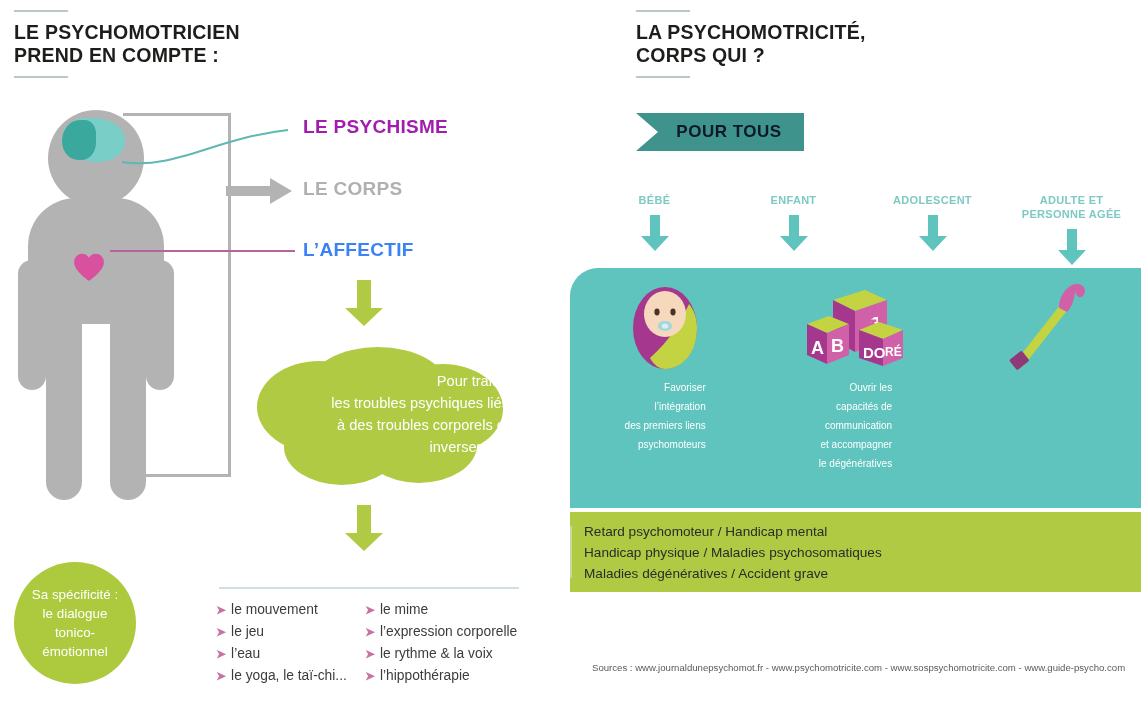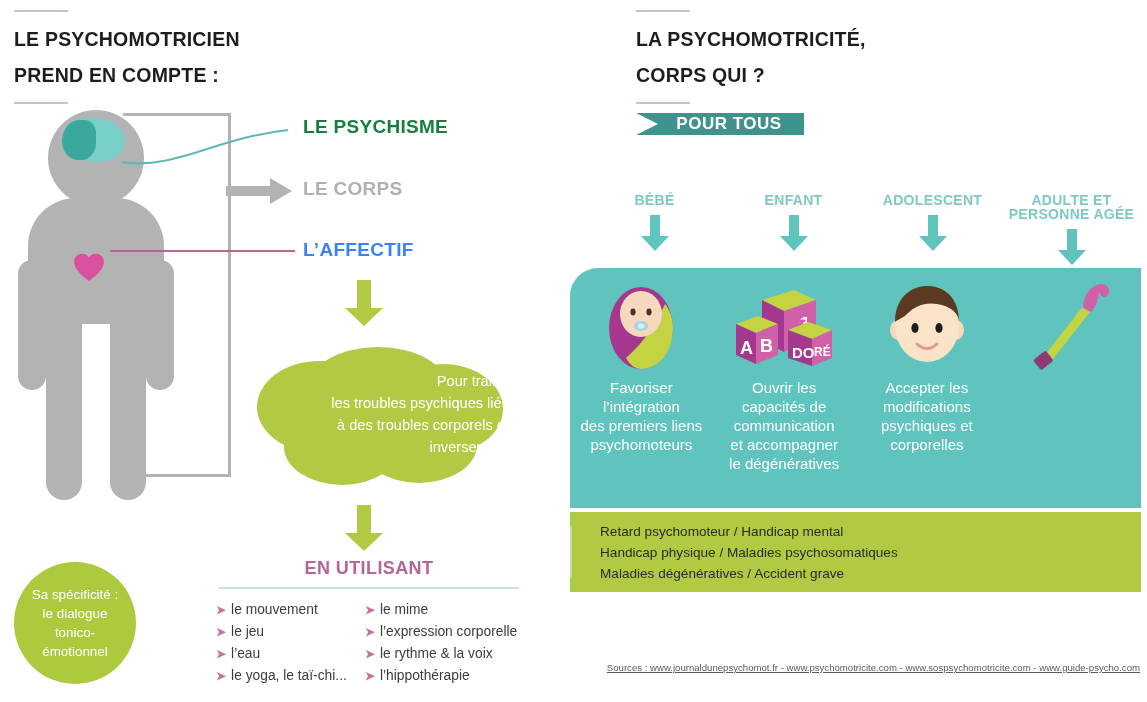--- a/index.html
+++ b/index.html
@@ -12,21 +12,21 @@
     color:#333;
   }
   .panel{position:absolute;top:0;height:702px;}
   #left-panel{left:0;width:573px;}
   #right-panel{left:573px;width:574px;}
 
   
   .heading-block{position:absolute;}
   .rule{width:54px;height:2px;background:#b9c9ca;}
   .heading-text{
-    font-weight:bold;font-size:19.5px;line-height:36px;
+    font-weight:bold;font-size:19.5px;line-height:23px;
     letter-spacing:.2px;color:#1d1d1b;margin:9px 0 9px 0;
     white-space:pre-line;
   }
 
   
   #figure-wrap{position:absolute;left:18px;top:110px;width:200px;height:390px;}
   .body-shape{position:absolute;background:#b3b3b3;}
   #fig-head{left:30px;top:0;width:96px;height:96px;border-radius:50%;}
   #fig-torso{left:10px;top:88px;width:136px;height:126px;border-radius:48px 48px 24px 24px;}
   #fig-arm-l{left:0px;top:150px;width:28px;height:130px;border-radius:14px;}
@@ -41,21 +41,21 @@
 
   
   #bracket{position:absolute;left:123px;top:113px;width:105px;height:358px;
     border-top:3px solid #b3b3b3;border-right:3px solid #b3b3b3;border-bottom:3px solid #b3b3b3;}
   #psy-curve{position:absolute;left:120px;top:118px;width:170px;height:50px;}
   #aff-line{position:absolute;left:110px;top:250px;width:185px;height:2px;background:#b7649a;}
   #corps-arrow{position:absolute;left:226px;top:178px;width:66px;height:26px;}
 
   
   .big-label{position:absolute;font-weight:bold;font-size:19px;letter-spacing:.3px;}
-  #lbl-psychisme{left:303px;top:116px;color:#15803d;}
+  #lbl-psychisme{left:303px;top:116px;color:#a21caf;}
   #lbl-corps{left:303px;top:178px;color:#b0b0b0;}
   #lbl-affectif{left:303px;top:239px;color:#3b82f6;}
 
   
   .green-arrow{position:absolute;}
   #ga1{left:345px;top:280px;}
   #ga2{left:345px;top:505px;}
 
   
   #cloud{position:absolute;left:247px;top:345px;width:262px;height:150px;}
@@ -72,57 +72,57 @@
   .util-item{display:flex;align-items:flex-start;font-size:13.8px;line-height:20px;color:#3c3c3b;}
   .util-bullet{color:#c7739f;font-weight:bold;font-size:12px;margin-right:5px;line-height:20px;}
 
   
   #spec-circle{position:absolute;left:14px;top:562px;width:122px;height:122px;
     border-radius:50%;background:#adca3e;display:flex;align-items:center;
     justify-content:center;text-align:center;color:#fff;font-size:13.4px;
     line-height:19px;white-space:pre-line;}
 
   
-  #pour-tous{position:absolute;left:636px;top:113px;width:168px;height:22px;
+  #pour-tous{position:absolute;left:636px;top:113px;width:168px;height:38px;
     background:#3e938d;display:flex;align-items:center;justify-content:center;
-    color:#ffffff;font-weight:bold;font-size:17px;letter-spacing:.5px;
+    color:#0f172a;font-weight:bold;font-size:17px;letter-spacing:.5px;
     clip-path:polygon(0 0, 100% 0, 100% 100%, 0 100%, 22px 50%);
     padding-left:18px;box-sizing:border-box;}
 
   
   #age-row{position:absolute;left:585px;top:193px;width:556px;
     display:flex;}
   .age-col{flex:1;display:flex;flex-direction:column;align-items:center;}
-  .age-label{color:#7ec9c4;font-weight:bold;font-size:14px;letter-spacing:.3px;
+  .age-label{color:#7ec9c4;font-weight:bold;font-size:11px;letter-spacing:.3px;
     text-align:center;line-height:14px;white-space:pre-line;}
   .age-arrow{margin-top:8px;}
 
   
   #teal-panel{position:absolute;left:570px;top:268px;width:571px;height:240px;
     background:#5fc4bd;border-radius:28px 0 0 0;}
   #teal-cols{position:absolute;left:570px;top:278px;width:571px;display:flex;}
   .teal-col{flex:1;display:flex;flex-direction:column;align-items:center;padding:0 6px;
     box-sizing:border-box;}
   .teal-icon{height:94px;display:flex;align-items:center;justify-content:center;}
-  .teal-text{color:#ffffff;font-size:15px;line-height:19px;text-align:center;
+  .teal-text{color:#ffffff;font-size:10px;line-height:19px;text-align:right;
     margin-top:6px;white-space:pre-line;}
 
   
   #green-band{position:absolute;left:570px;top:512px;width:571px;height:80px;
     background:#b0cb43;display:flex;align-items:center;}
   #gb-title{width:212px;text-align:right;padding-right:16px;color:#ffffff;
     font-weight:bold;font-size:21px;line-height:26px;white-space:pre-line;
     box-sizing:border-box;}
   #gb-divider{width:2px;height:52px;background:#c6daa0;}
-  #gb-list{padding-left:28px;color:#2b2b2a;font-size:13.6px;line-height:21px;
+  #gb-list{padding-left:12px;color:#2b2b2a;font-size:13.6px;line-height:21px;
     white-space:pre-line;}
 
   
   #sources{position:absolute;left:592px;top:662px;width:548px;
-    font-size:9.6px;color:#5a5a59;letter-spacing:0;text-align:right;text-decoration:underline;}
+    font-size:9.6px;color:#5a5a59;letter-spacing:0;text-align:left;}
 </style>
 </head>
 <body>
 
 <div class="panel" id="left-panel">
 
   <div class="heading-block" style="left:14px;top:10px;">
     <div class="rule"></div>
     <div class="heading-text">LE PSYCHOMOTRICIEN
 PREND EN COMPTE :</div>
@@ -187,21 +187,20 @@
 les troubles psychiques liés
 à des troubles corporels et
 inversement</div>
 
   <div class="green-arrow" id="ga2">
     <svg width="38" height="46" viewBox="0 0 38 46">
       <path d="M12 0 H26 V28 H38 L19 46 L0 28 H12 Z" fill="#b0cb43"></path>
     </svg>
   </div>
 
-  <div id="en-utilisant">EN UTILISANT</div>
   <div id="eu-rule"></div>
 
   <div id="util-lists">
     <div class="util-col">
       <div class="util-item">
         <span class="util-bullet">➤</span>
         <span>le mouvement</span>
       </div>
       <div class="util-item">
         <span class="util-bullet">➤</span>
@@ -340,37 +339,20 @@
         </g>
       </svg>
     </div>
     <div class="teal-text">Ouvrir les
 capacités de
 communication
 et accompagner
 le dégénératives</div>
   </div>
 
-  <div class="teal-col">
-    <div class="teal-icon">
-      <svg width="92" height="90" viewBox="0 0 92 90">
-        <ellipse cx="17" cy="50" rx="8" ry="10" fill="#f6d9bd"></ellipse>
-        <ellipse cx="75" cy="50" rx="8" ry="10" fill="#f6d9bd"></ellipse>
-        <ellipse cx="46" cy="46" rx="32" ry="36" fill="#fbe3c8"></ellipse>
-        <path d="M14 42 C14 16 32 6 46 6 C62 6 78 16 78 42 C78 34 70 26 56 24 C44 22 34 26 26 34 C22 38 16 40 14 42 Z" fill="#5c3a21"></path>
-        <ellipse cx="34" cy="48" rx="3.6" ry="5" fill="#1d1d1b"></ellipse>
-        <ellipse cx="58" cy="48" rx="3.6" ry="5" fill="#1d1d1b"></ellipse>
-        <path d="M36 64 Q46 73 56 64" stroke="#e09a8a" stroke-width="3" fill="none" stroke-linecap="round"></path>
-      </svg>
-    </div>
-    <div class="teal-text">Accepter les
-modifications
-psychiques et
-corporelles</div>
-  </div>
 
   <div class="teal-col">
     <div class="teal-icon">
       <svg width="86" height="94" viewBox="0 0 86 94">
         <line x1="18" y1="84" x2="62" y2="28" stroke="#c3d342" stroke-width="9" stroke-linecap="round"></line>
         <path d="M56 30 C56 16 66 6 74 6 C82 6 84 14 80 18 C76 22 72 16 72 12 C72 22 68 30 64 34 Z" fill="#d060a8"></path>
         <rect x="8" y="76" width="16" height="13" rx="2" transform="rotate(-38 16 82)" fill="#8e3a77"></rect>
       </svg>
     </div>
   </div>

